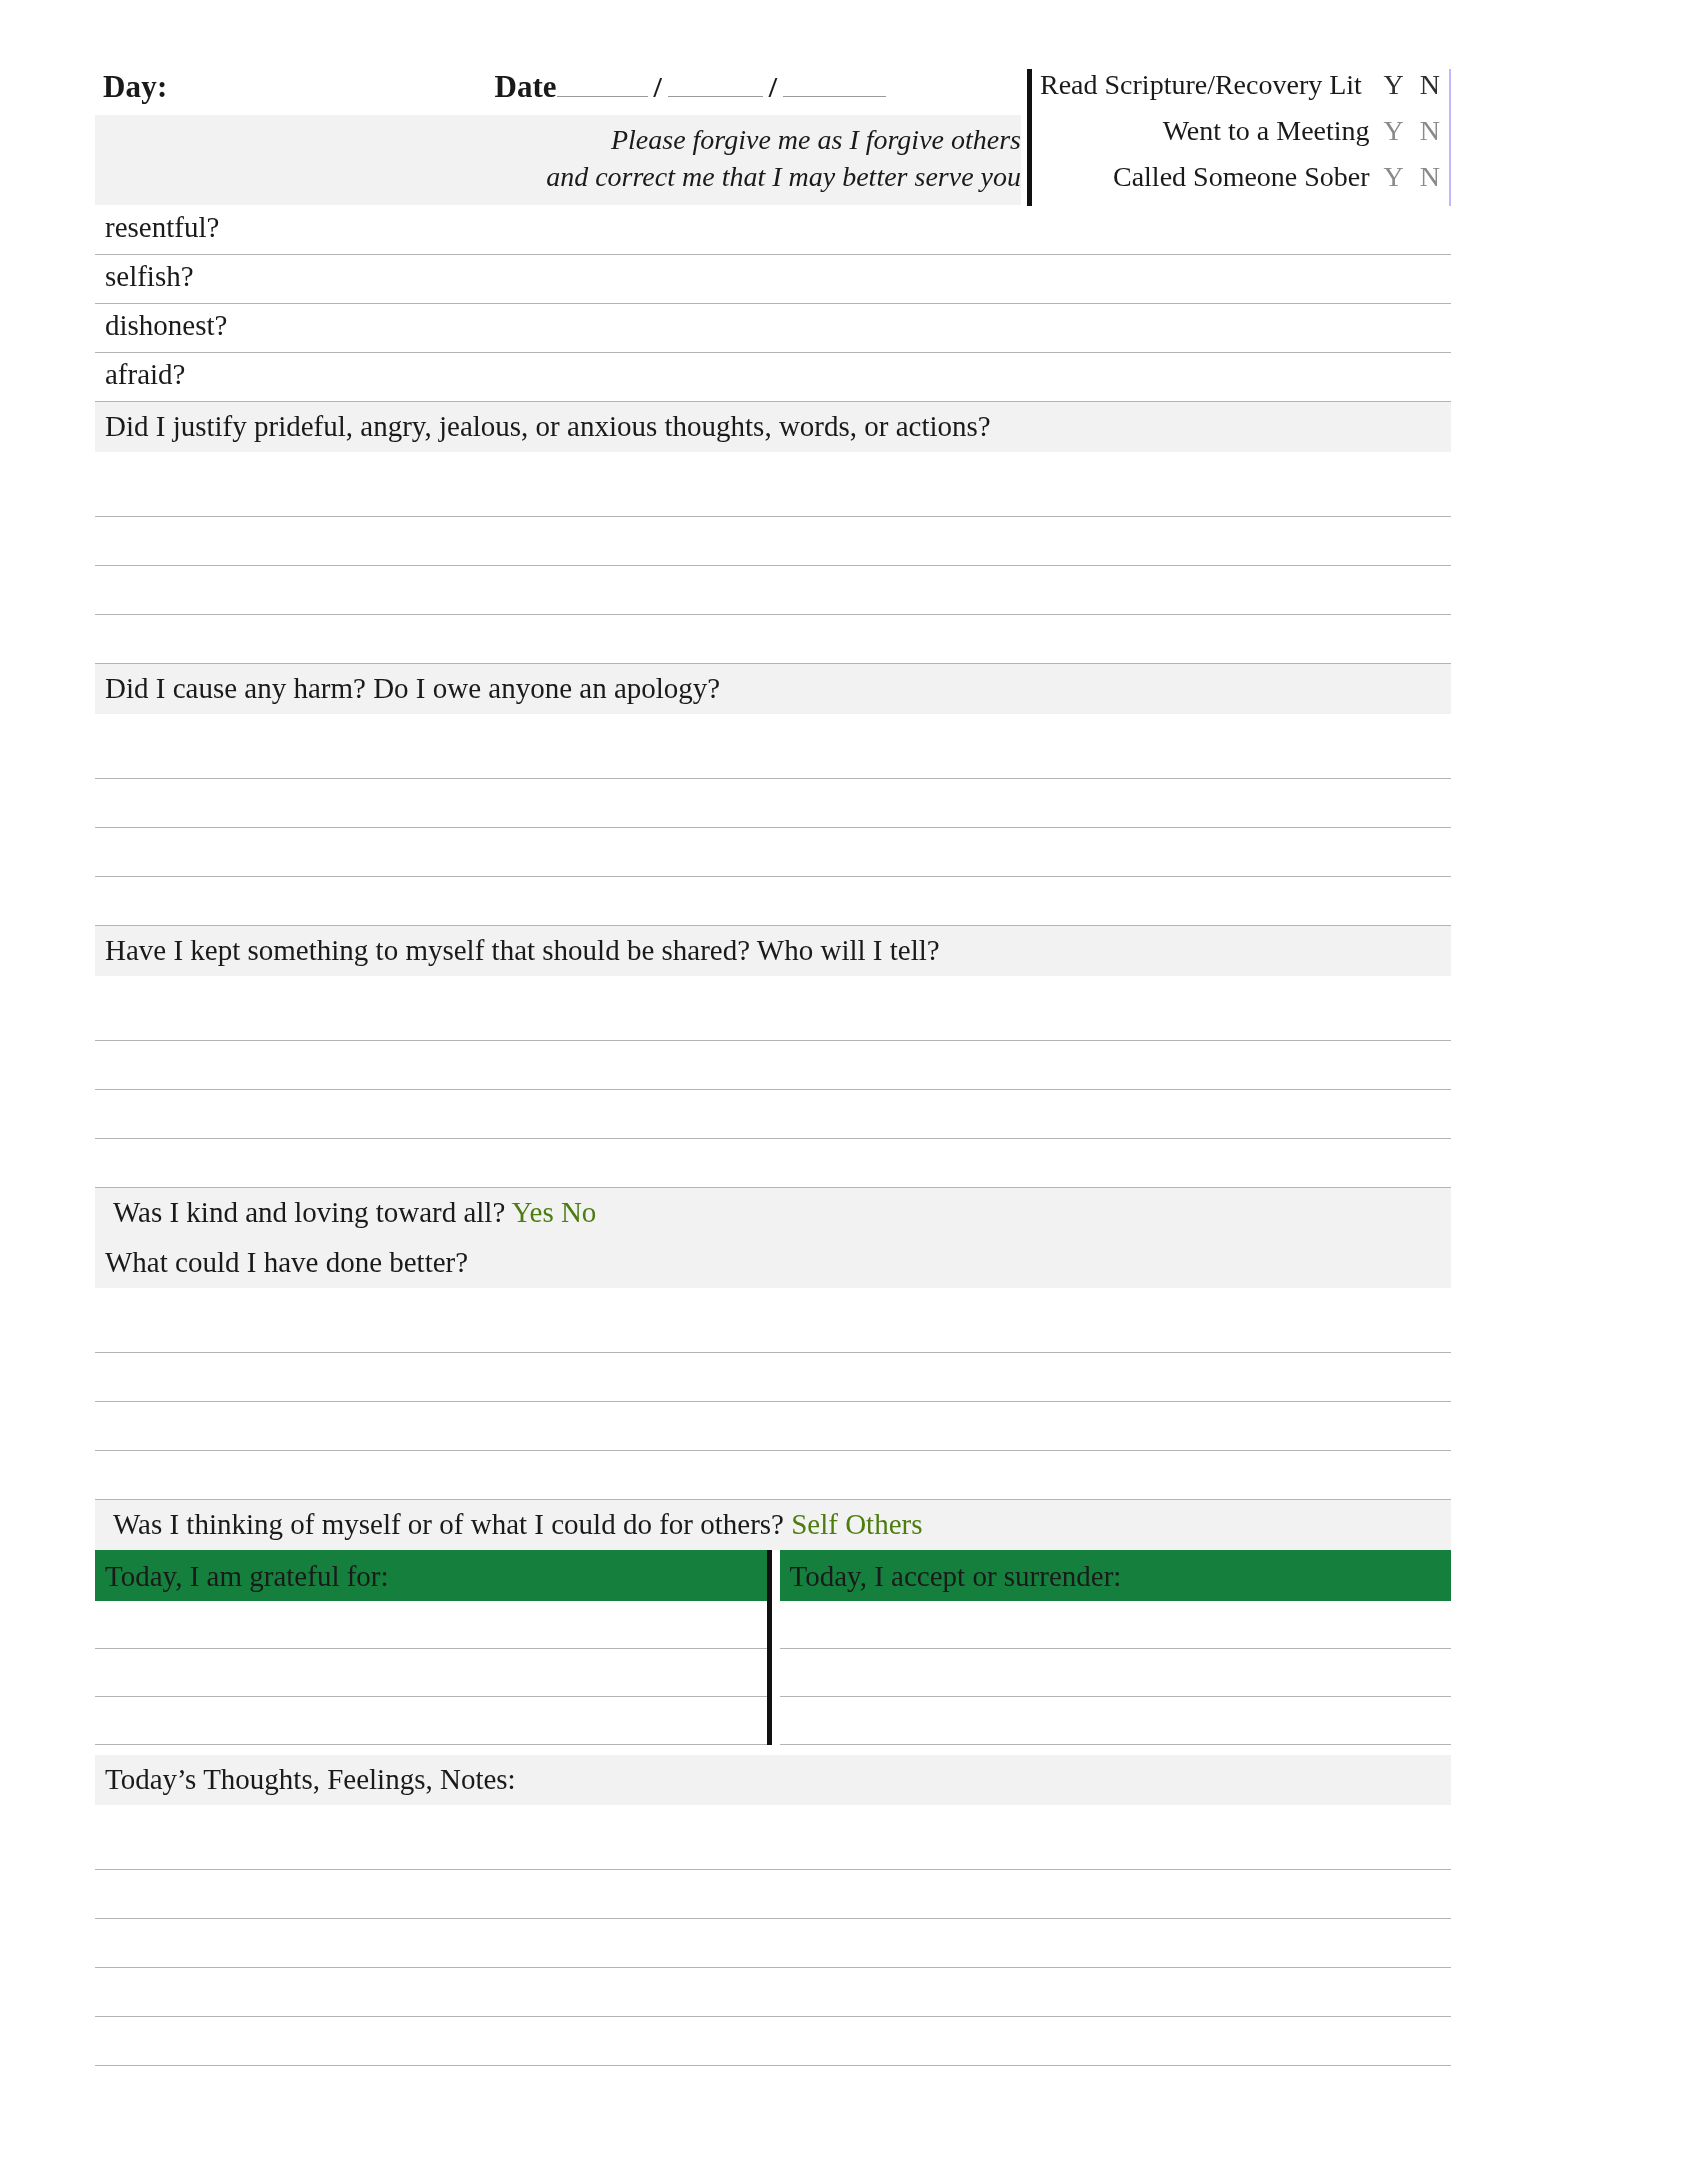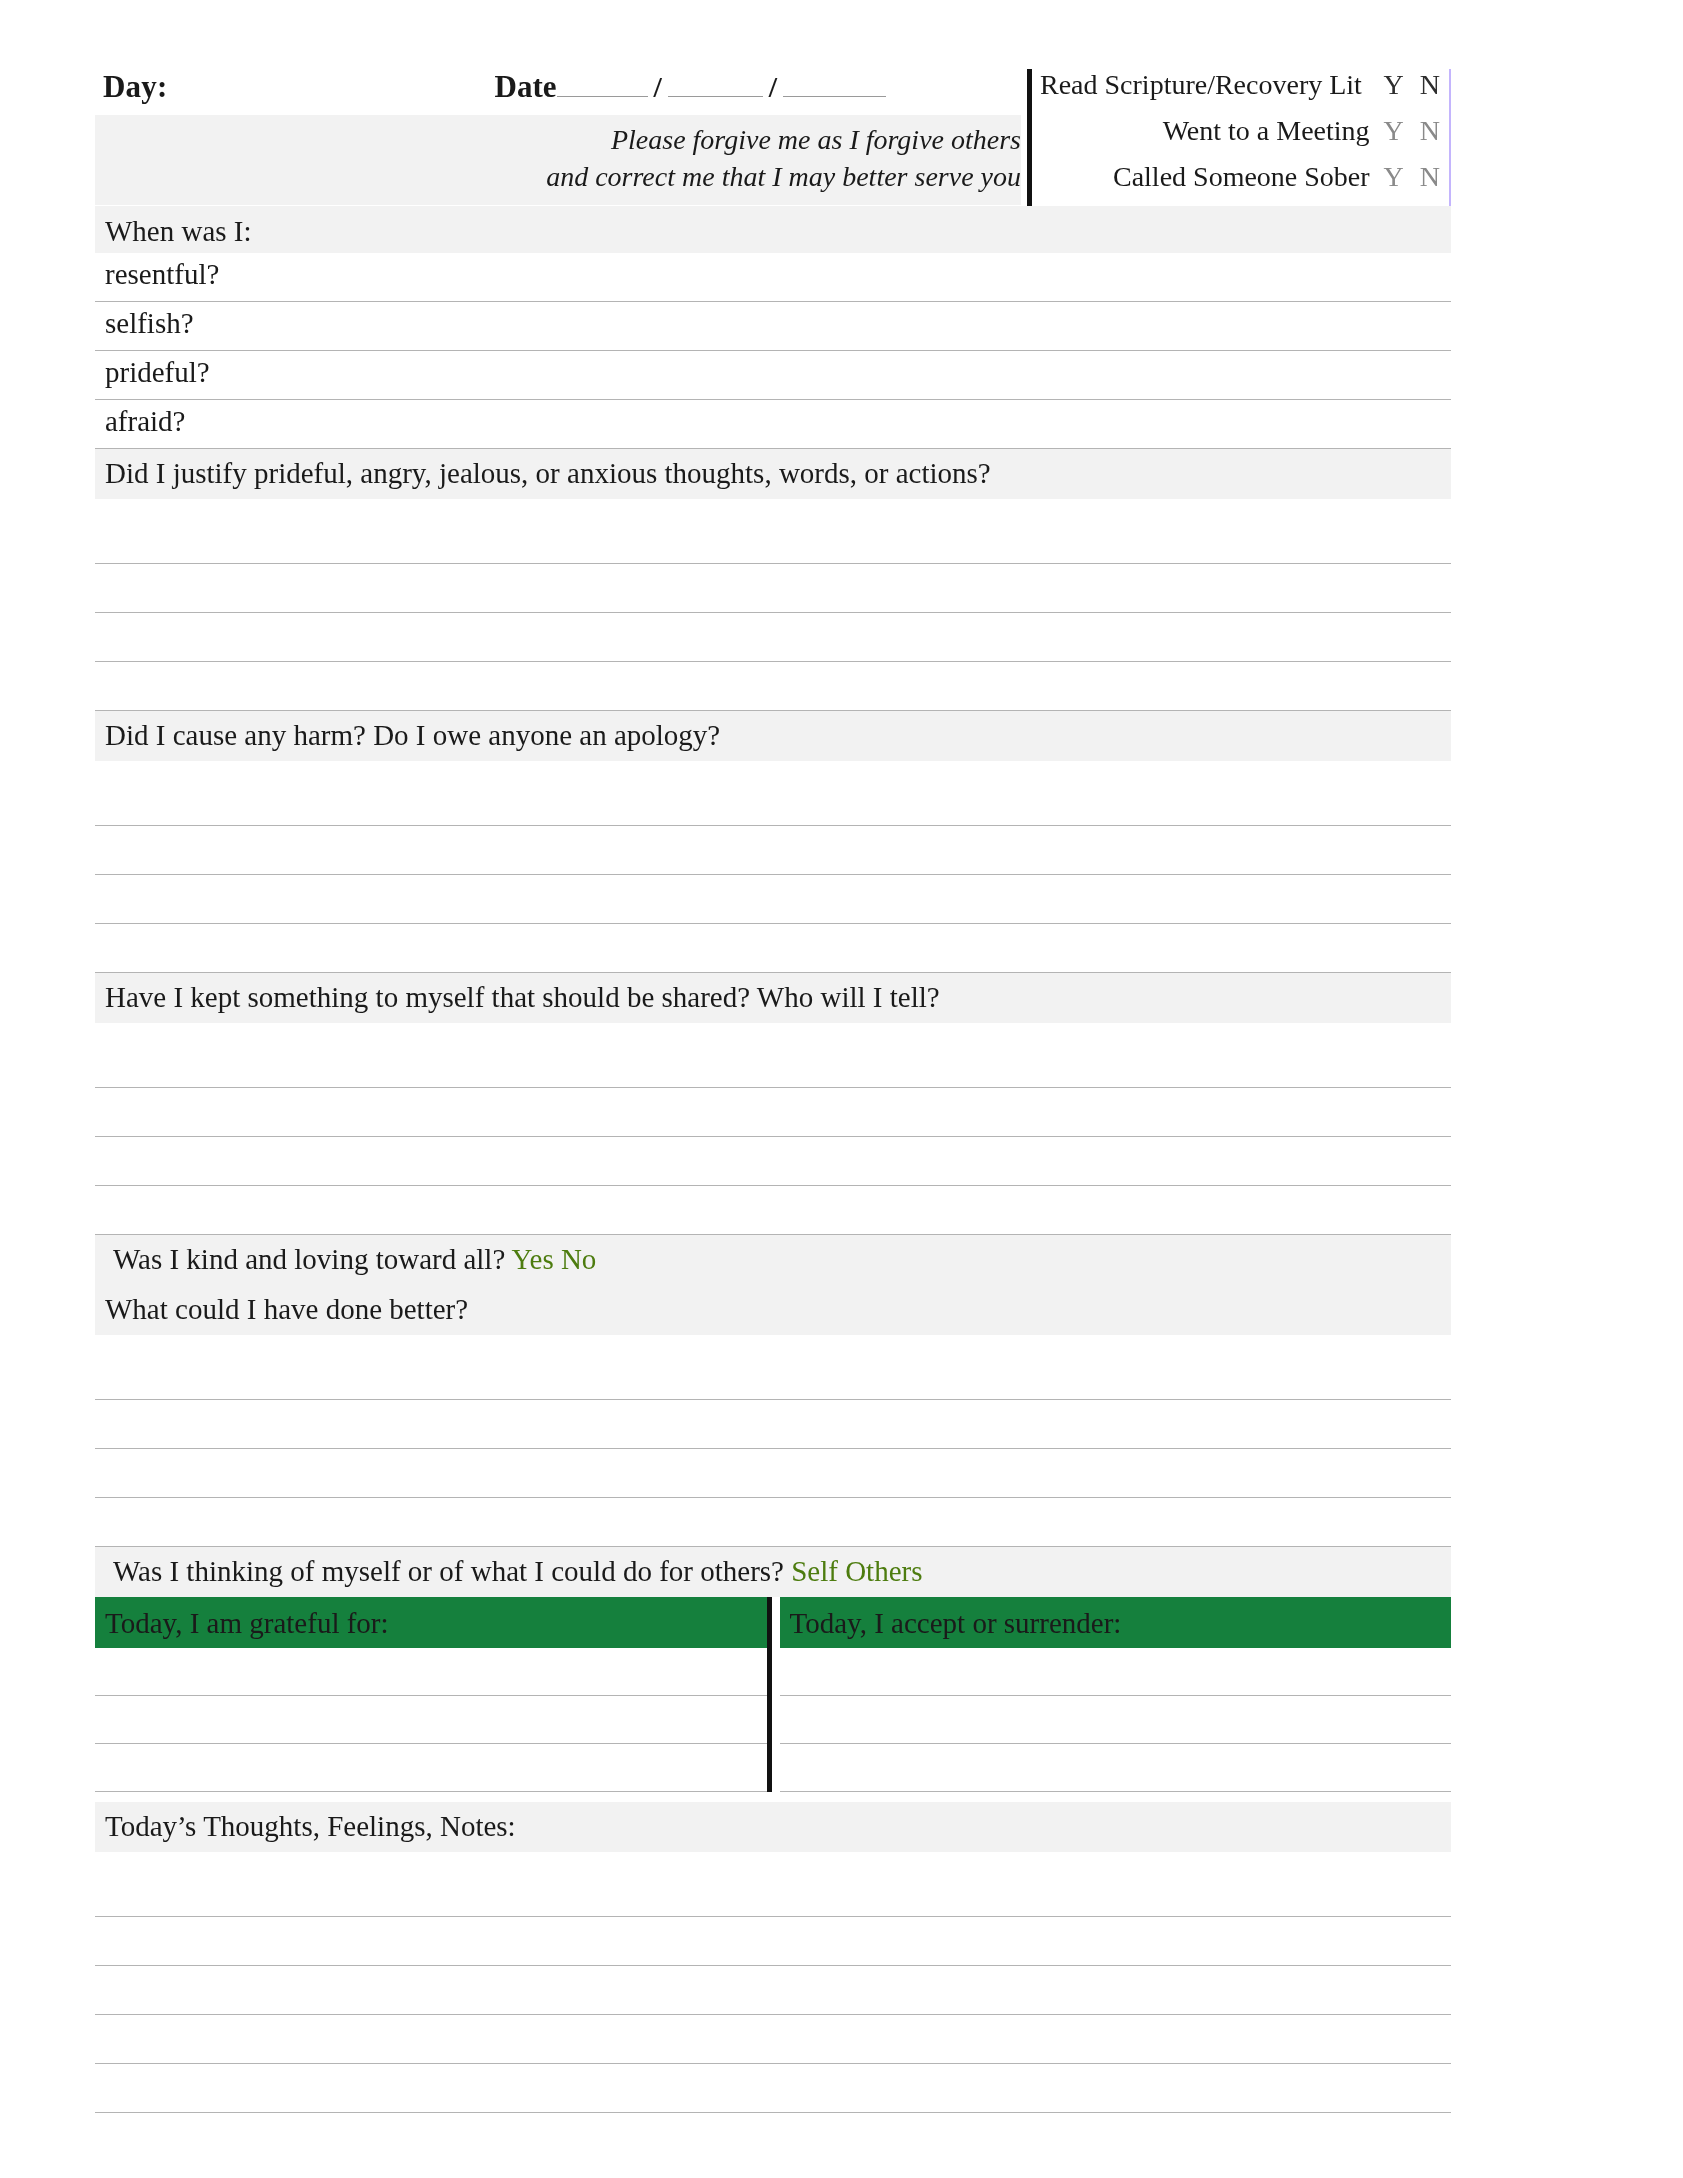--- a/index.html
+++ b/index.html
@@ -191,25 +191,24 @@
         <span class="chk-label">Went to a Meeting</span>
         <span class="chk-yn">Y N</span>
       </div>
       <div class="chk-row">
         <span class="chk-label">Called Someone Sober</span>
         <span class="chk-yn">Y N</span>
       </div>
     </div>
   </div>
 
-  <div class="qhead">When was I:</div>
   <div class="qlist">
     <div class="qrow">resentful?</div>
     <div class="qrow">selfish?</div>
-    <div class="qrow">prideful?</div>
+    <div class="qrow">dishonest?</div>
     <div class="qrow">afraid?</div>
   </div>
 
   <div class="band">Did I justify prideful, angry, jealous, or anxious thoughts, words, or actions?</div>
   <div class="spacer-16"></div>
   <div>
     <div class="wl"></div>
     <div class="wl"></div>
     <div class="wl"></div>
     <div class="wl"></div>

